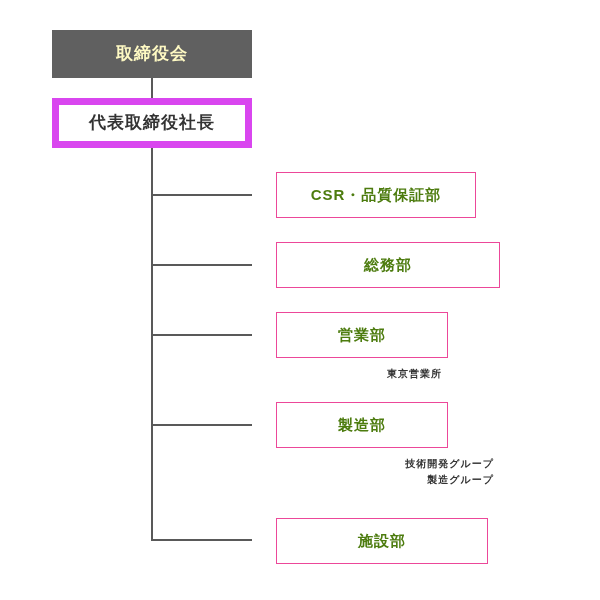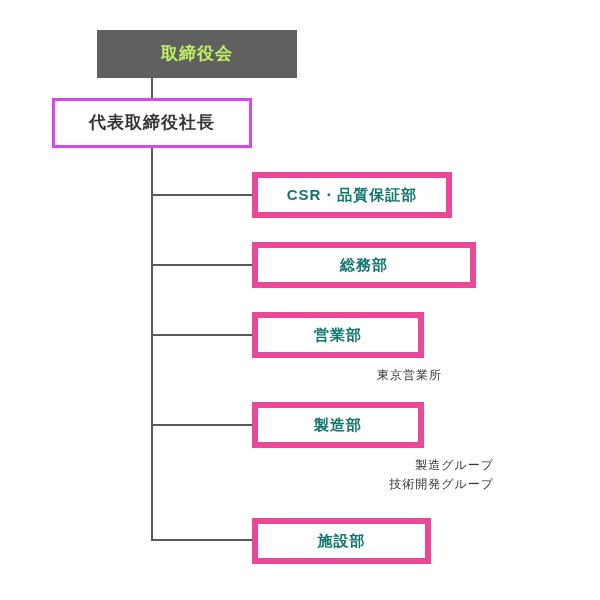--- a/index.html
+++ b/index.html
@@ -26,60 +26,60 @@
     box-sizing: border-box;
     display: flex;
     align-items: center;
     justify-content: center;
     text-align: center;
     line-height: 1.2;
   }
 
   .node-top {
     background: #606060;
-    color: #bef264;
+    color: #fef9c3;
     font-size: 17px;
     font-weight: bold;
     letter-spacing: 1px;
-    margin-left: 45px;
   }
 
   .node-exec {
     background: #ffffff;
     color: #333333;
-    border: 3px solid #d946ef;
+    border: 7px solid #d946ef;
     font-size: 17px;
     font-weight: bold;
     letter-spacing: 1px;
   }
 
   .node-dept {
     background: #ffffff;
-    color: #0f766e;
-    border: 6px solid #ec4899;
+    color: #4d7c0f;
+    border: 1px solid #ec4899;
     font-size: 15px;
     font-weight: bold;
     letter-spacing: 1px;
+    margin-left: 24px;
   }
 
   
   .line {
     position: absolute;
     background: #595959;
   }
   .line-v { width: 2px; }
   .line-h { height: 2px; }
 
   
   .subgroup {
     position: absolute;
     text-align: right;
     color: #333333;
-    font-size: 12px;
-    font-weight: normal;
+    font-size: 10px;
+    font-weight: bold;
     letter-spacing: 1px;
     line-height: 1.55;
   }
   .subgroup div { white-space: nowrap; }
 </style>
 </head>
 <body>
 
 <div id="chart-root">
 
@@ -111,22 +111,22 @@
   </div>
   <div class="subgroup" style="left:252px; top:366px; width:190px;">
     <div>東京営業所</div>
   </div>
 
   <div class="line line-h" style="left:151px; top:424px; width:101px;"></div>
   <div class="node node-dept" style="left:252px; top:402px; width:172px; height:46px;">
     <span>製造部</span>
   </div>
   <div class="subgroup" style="left:252px; top:456px; width:242px;">
+    <div>技術開発グループ</div>
     <div>製造グループ</div>
-    <div>技術開発グループ</div>
   </div>
 
   <div class="line line-h" style="left:151px; top:539px; width:101px;"></div>
-  <div class="node node-dept" style="left:252px; top:518px; width:179px; height:46px;">
+  <div class="node node-dept" style="left:252px; top:518px; width:212px; height:46px;">
     <span>施設部</span>
   </div>
 
 </div>
 
 </body></html>

